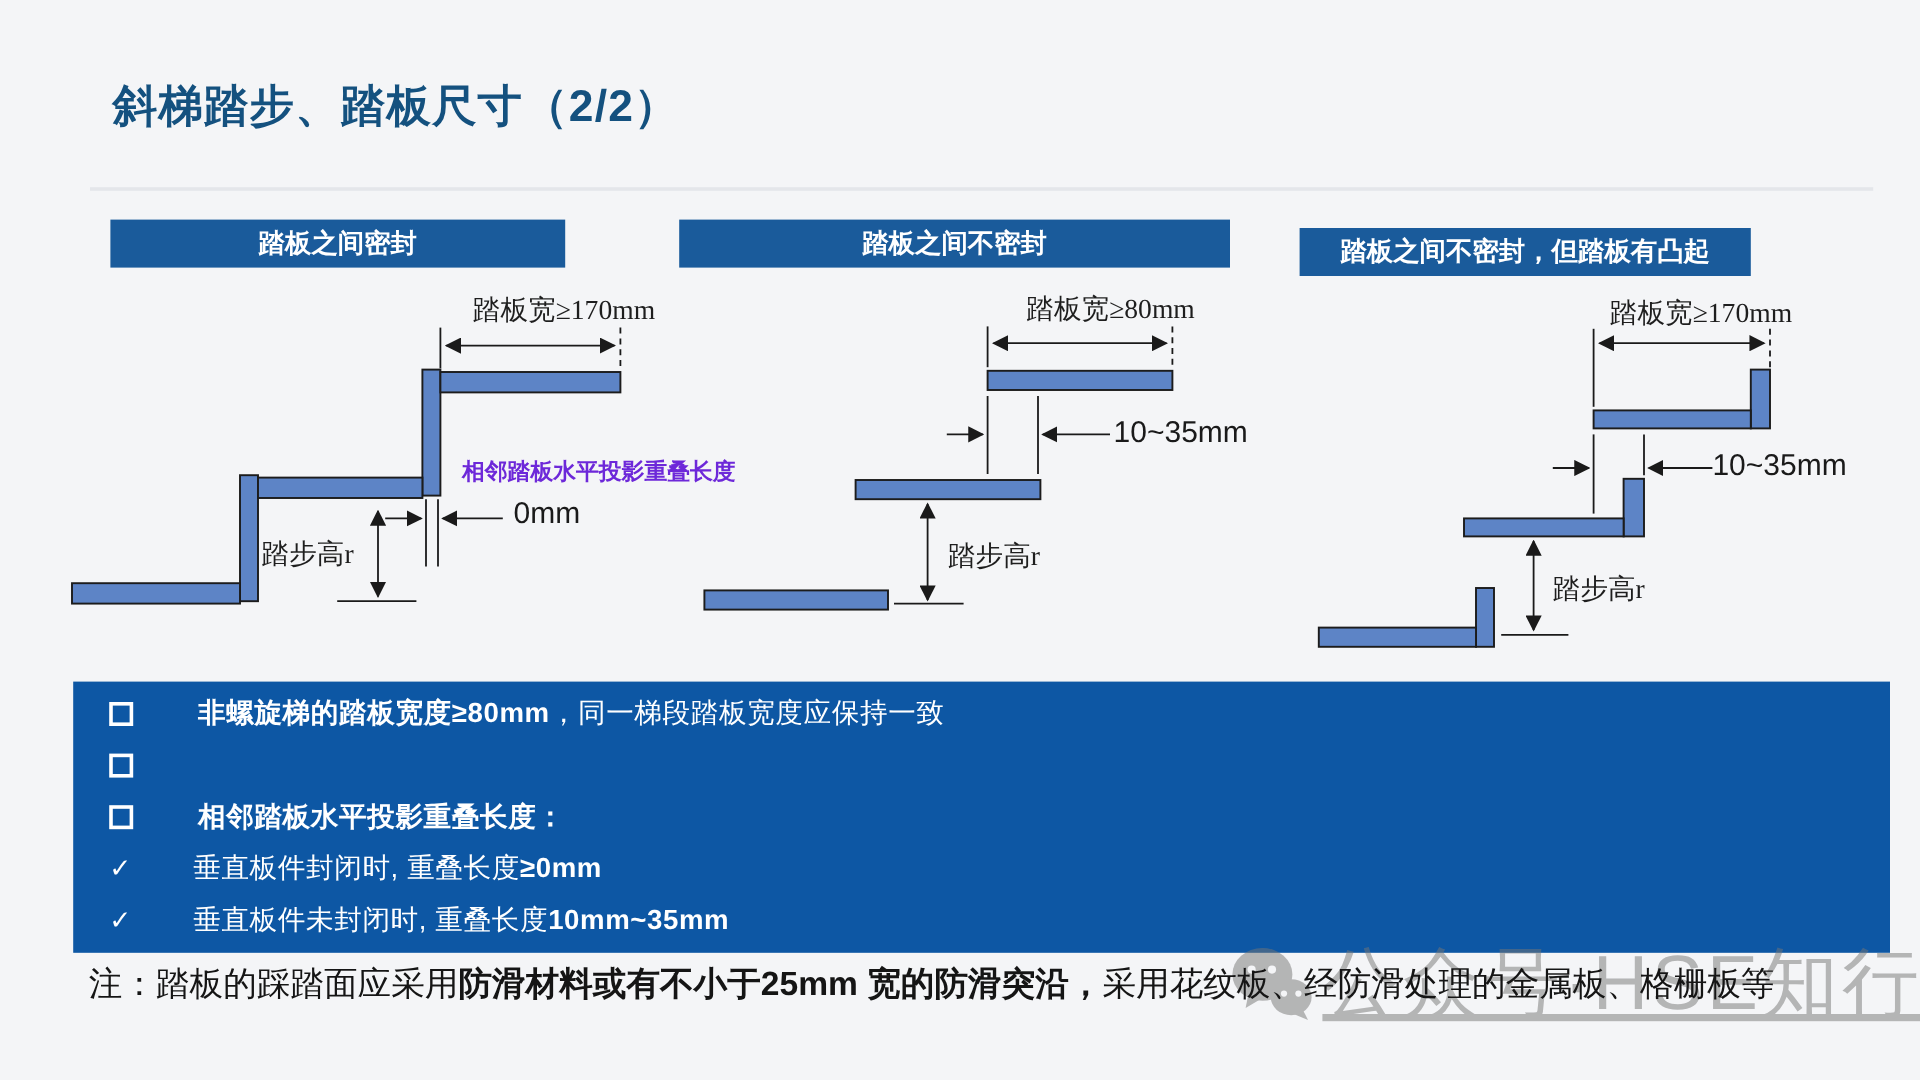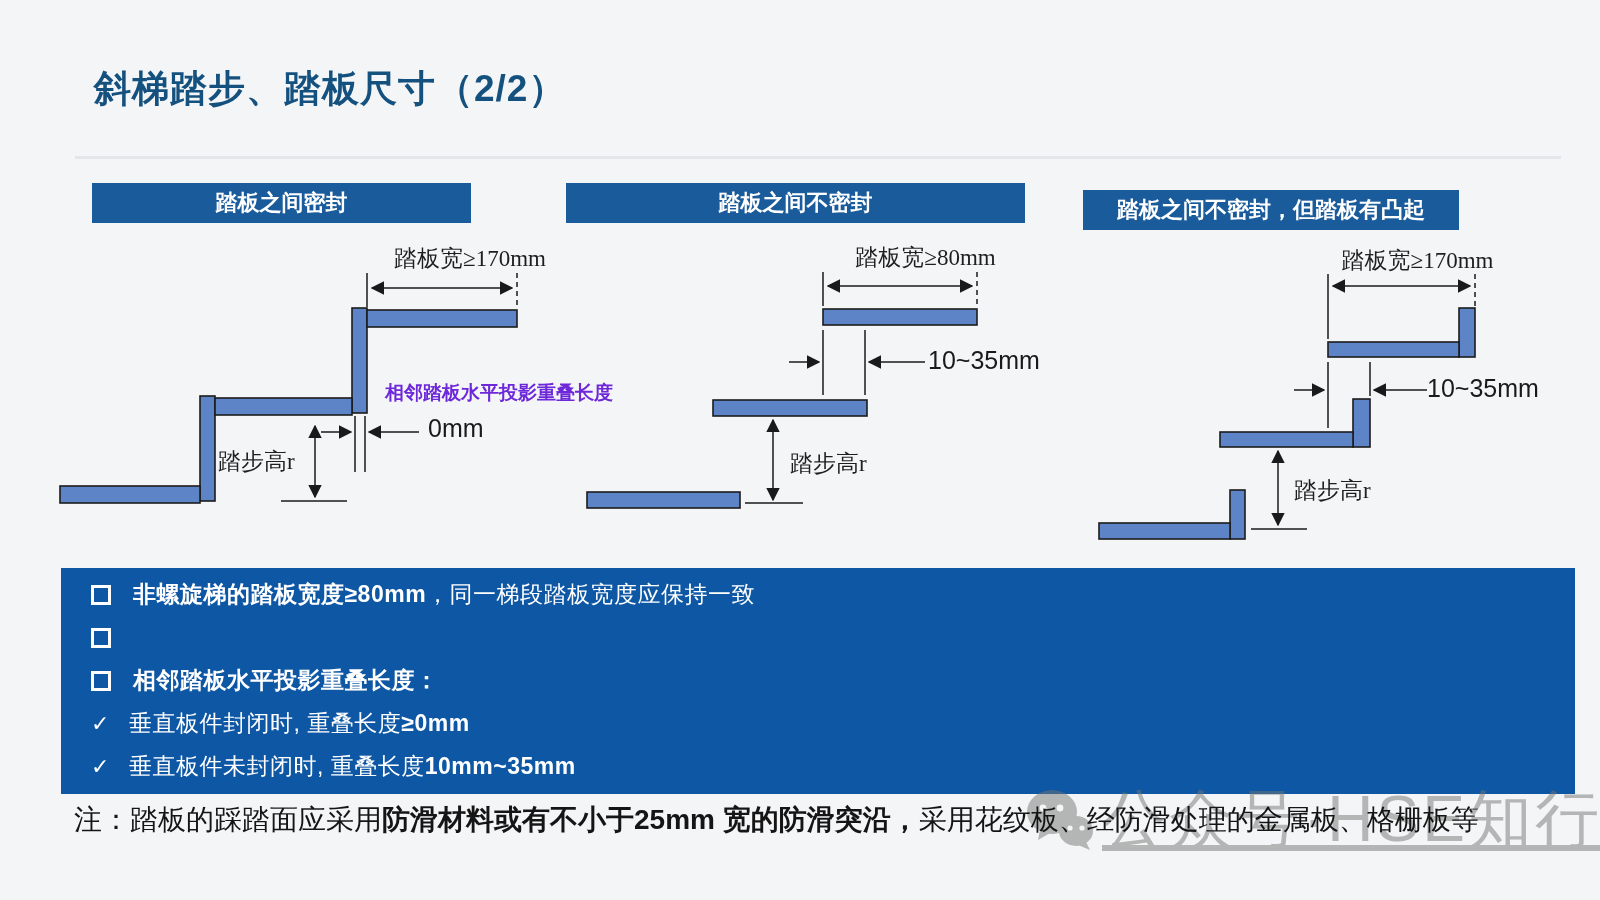--- a/index.html
+++ b/index.html
@@ -21,21 +21,21 @@
   .overlap-caption{position:absolute;font-family:"Liberation Sans",sans-serif;font-weight:700;
                    font-size:19px;color:#6d28d9;white-space:nowrap;}
   .overlap-value{position:absolute;font-family:"Liberation Sans",sans-serif;font-size:25px;
                  color:#1a1a1a;white-space:nowrap;}
   .rules-box{left:61px;top:568px;width:1514px;height:226px;background:#0d57a4;
              padding-top:5px;box-sizing:border-box;}
   .rule-row{display:flex;align-items:center;height:43px;padding-left:30px;color:#ffffff;
             font-size:23px;}
   .sq-bullet{width:14px;height:14px;border:3px solid #ffffff;flex:none;margin-right:22px;}
   .check-bullet{width:24px;flex:none;margin-right:14px;font-size:22px;color:#ffffff;}
-  .rule-text{white-space:nowrap;letter-spacing:.5px;}
+  .rule-text{white-space:nowrap;letter-spacing:.5px;margin-left:32px;}
   .rule-text span{font-weight:400;}
   .note-line{left:74px;top:801px;font-family:Liberation Sans, sans-serif;font-size:28px;
              color:#151515;white-space:nowrap;z-index:3;}
   .note-line span{font-weight:400;}
   .seg-bold{font-weight:700 !important;}
   .watermark{left:1024px;top:776px;display:flex;align-items:center;gap:6px;opacity:.5;
              color:#767676;z-index:1;}
   .watermark-text{font-size:64px;font-weight:400;letter-spacing:3px;white-space:nowrap;text-decoration:underline;}
   svg line{stroke:#1a1a1a;stroke-width:1.5;}
   svg rect.plate{fill:#5d84c6;stroke:#1c1c1c;stroke-width:1.6;}

